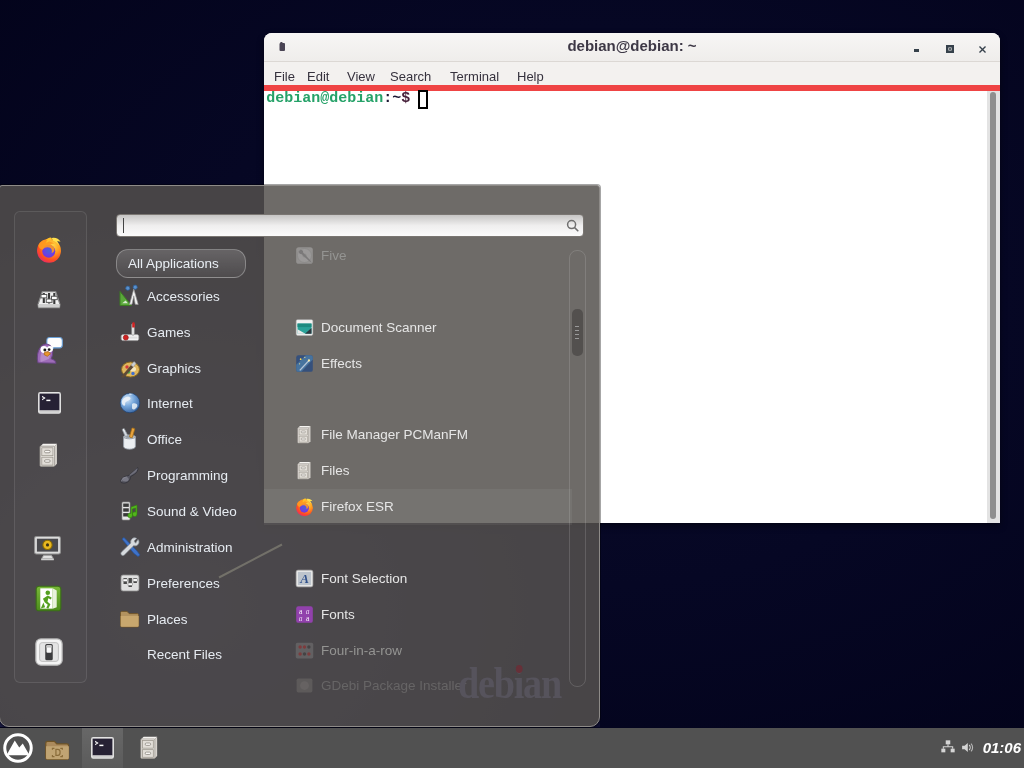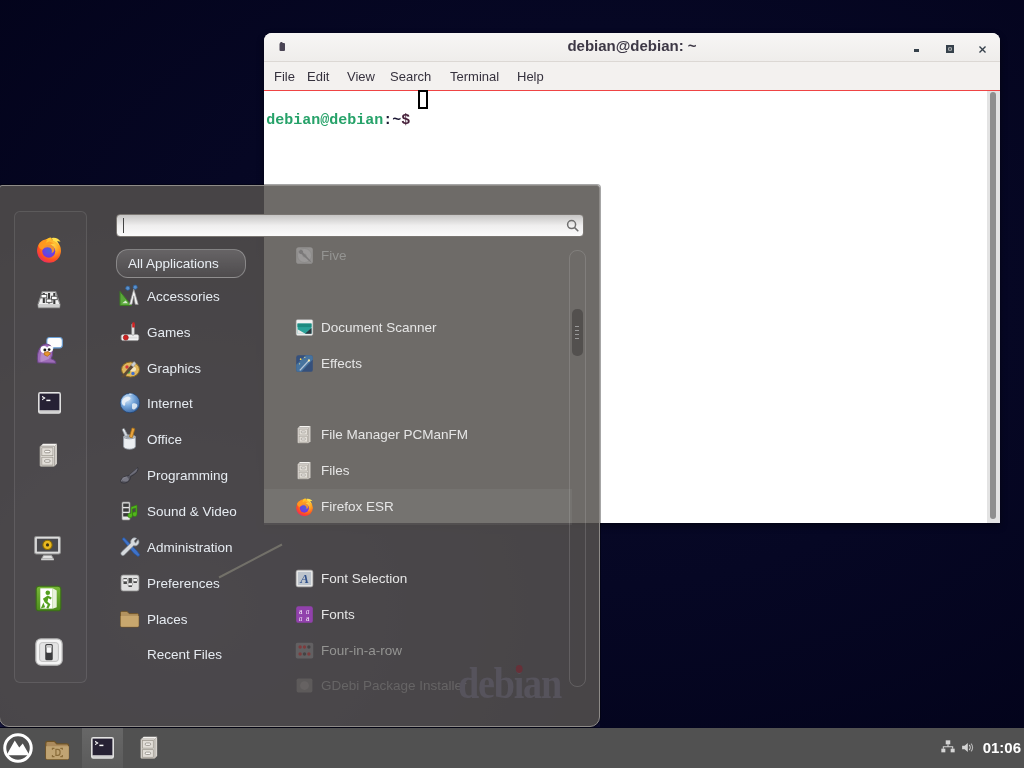--- a/index.html
+++ b/index.html
@@ -6,25 +6,25 @@
  font-family:"Liberation Sans",sans-serif;background:#04041a;}
 #menuglow{position:absolute;left:0;top:185px;width:600px;height:542px;background:radial-gradient(ellipse 520px 420px at 30% 78%, #23234e 0%, #15153a 55%, #0a0a28 100%);}
 #desk{position:absolute;inset:0;background:radial-gradient(ellipse 900px 620px at 58% 40%, #0a0b2a 0%, #060724 45%, #020218 100%);}
 .abs{position:absolute;}
 
 #term{position:absolute;left:264px;top:33px;width:736px;height:490px;
  border-radius:8px 8px 0 0;background:#fff;box-shadow:0 3px 7px rgba(0,0,0,.45);}
 #tbar{position:absolute;left:0;top:0;width:736px;height:29px;border-radius:8px 8px 0 0;
  background:linear-gradient(#f7f6f5,#efedeb);border-bottom:1px solid #dcd8d4;box-sizing:border-box;}
 #ttl{position:absolute;left:0;right:0;top:4px;text-align:center;font-size:15px;font-weight:bold;color:#3d3846;}
-#mbar{position:absolute;left:0;top:29px;width:736px;height:29px;background:#f3f1ef;border-bottom:1px solid #ef4444;
+#mbar{position:absolute;left:0;top:29px;width:736px;height:29px;background:#f3f1ef;border-bottom:6px solid #ef4444;
  font-size:13px;color:#36323e;box-sizing:border-box;}
 #mbar span{position:absolute;top:7px;}
 #tbody{position:absolute;left:0;top:58px;width:736px;height:432px;background:#fff;}
-#prompt{position:absolute;left:2.2px;top:-2px;font-family:"Liberation Mono",monospace;font-size:15px;font-weight:bold;white-space:pre;line-height:19px;margin-top:22px;}
+#prompt{position:absolute;left:2.2px;top:-2px;font-family:"Liberation Mono",monospace;font-size:15px;font-weight:bold;white-space:pre;line-height:19px;}
 #cursor{position:absolute;left:153.5px;top:-1px;width:6px;height:15px;border:2px solid #000;}
 #tsb{position:absolute;left:723px;top:0;width:13px;height:432px;background:#e3e3e3;}
 #tsbh{position:absolute;left:2.5px;top:1px;width:6px;height:427px;background:#8f8f8f;border-radius:3.5px;}
 
 #menu{position:absolute;left:-1px;top:185px;width:601px;height:542px;
  background:rgba(83,80,76,0.845);border:1.5px solid #8e8b88;border-radius:3px 3px 10px 10px;box-sizing:border-box;
  box-shadow:0 0 0 1px rgba(0,0,0,0.35);}
 #sidebox{position:absolute;left:14px;top:25px;width:73px;height:472px;border:1px solid rgba(255,255,255,0.10);
  border-radius:6px;background:rgba(255,255,255,0.02);box-sizing:border-box;}
 #search{position:absolute;left:116px;top:28px;width:468px;height:23px;border:1px solid #7a7672;border-radius:4px;
@@ -45,21 +45,21 @@
  border-radius:8px;box-sizing:border-box;}
 #msbh{position:absolute;left:2px;top:57.5px;width:11px;height:47px;background:rgba(40,38,36,0.38);border-radius:5px;}
 #msbh .grip{position:absolute;left:3.5px;top:17px;width:4px;height:13px;
  background:repeating-linear-gradient(#9a9a9a 0 1.5px,transparent 1.5px 4px);}
 #wmark{position:absolute;left:458px;top:471px;font-family:"Liberation Serif",serif;font-size:45px;font-weight:bold;
  color:#56535c;letter-spacing:-1.5px;transform:scaleX(0.85);transform-origin:left top;}
 #idot{position:absolute;left:68px;top:8px;width:8px;height:8px;border-radius:50%;background:#663038;}
 
 #panel{position:absolute;left:0;top:728px;width:1024px;height:40px;background:#515151;}
 #tbtn{position:absolute;left:82px;top:0;width:41px;height:40px;background:linear-gradient(rgba(255,255,255,0.13),rgba(255,255,255,0.06));}
-#clock{position:absolute;right:3px;top:10.5px;font-size:15px;font-weight:bold;color:#fff;}
+#clock{position:absolute;right:3px;top:10.5px;font-size:15px;font-weight:bold;color:#fff;font-style:italic;}
 </style></head>
 <body>
 <div id="desk"></div>
 <div id="menuglow"></div>
 <div id="term">
  <div id="tbar">
   <div id="ttl">debian@debian: ~</div>
   <svg class="abs" style="left:13px;top:8px" width="12" height="12" viewBox="0 0 12 12">
         <rect x="2.5" y="2" width="5.5" height="8" rx="1" fill="#4a4454"></rect>
         <rect x="3.4" y="1" width="2" height="2.4" fill="#4a4454"></rect>

